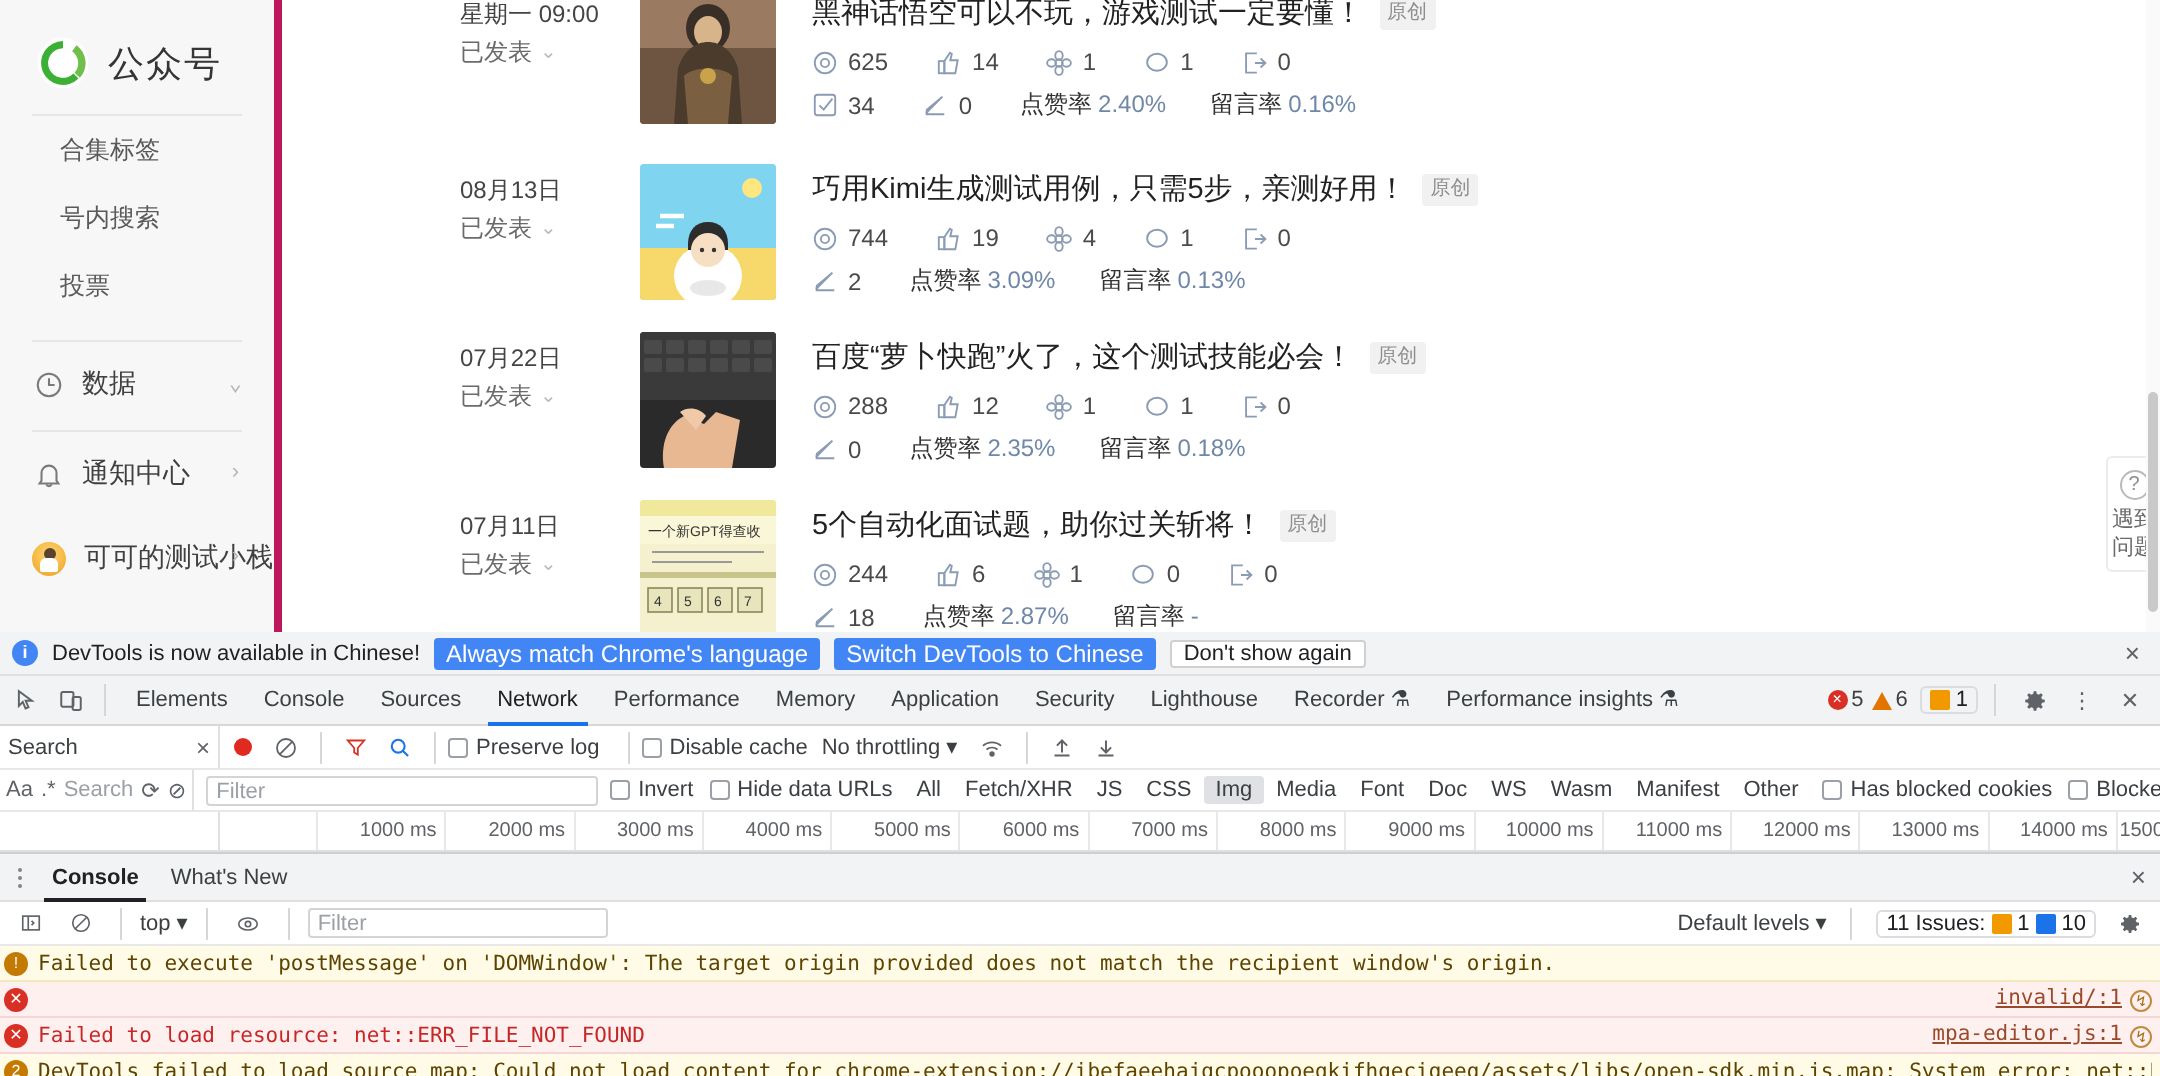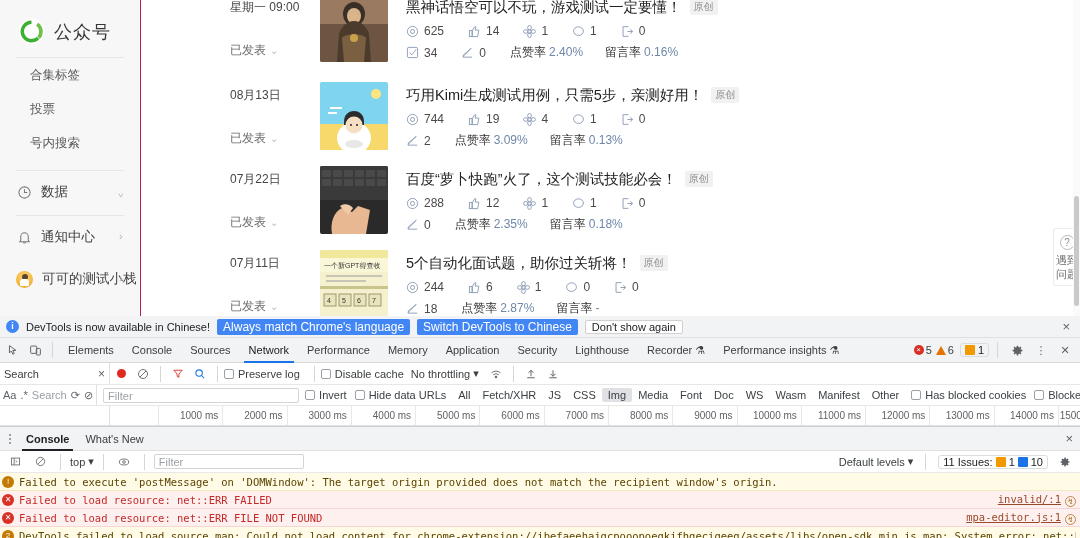--- a/index.html
+++ b/index.html
@@ -8,21 +8,21 @@
     font-family: "Liberation Sans", sans-serif;
     background: #fff; overflow: hidden;
   }
   #root { position: relative; width: 1080px; height: 538px; }
 
   
   .mp-page { position: absolute; left: 0; top: 0; width: 1080px; height: 322px; background: #fff; overflow: hidden; }
 
   .mp-sidebar {
     position: absolute; left: 0; top: 0; width: 141px; height: 322px;
-    background: #f7f7f7; border-right: 1px solid #be185d; font-family: Liberation Mono, monospace;
+    background: #f7f7f7; border-right: 4px solid #be185d; font-family: Liberation Mono, monospace;
   }
   .brand { display: flex; align-items: center; gap: 9px; padding: 18px 0 0 18px; }
   .brand-logo { width: 27px; height: 27px; position: relative; }
   .brand-name { font-size: 18px; color: #353535; letter-spacing: 1px; }
   .nav-divider { height: 1px; background: #e6e6e6; margin: 12px 16px 0 16px; }
   .nav-item {
     display: flex; align-items: center; height: 34px;
     padding-left: 30px; font-size: 12.5px; color: #5a5a5a; cursor: pointer;
     position: relative;
   }
@@ -42,21 +42,21 @@
   .avatar-mini::before {
     content: ""; position: absolute; left: 5.5px; top: 3px; width: 6px; height: 6px;
     background: #5b4330; border-radius: 50%;
   }
 
   
   .mp-main { position: absolute; left: 175px; top: 0; right: 0; height: 322px; background: #fff; }
   .art-row { position: absolute; left: 0; width: 870px; display: flex; }
   .art-meta { width: 145px; padding-left: 55px; padding-top: 4px; flex: none; }
   .art-date { font-size: 12px; color: #444; line-height: 19px; white-space: nowrap; }
-  .art-status { font-size: 12px; color: #6b6b6b; line-height: 19px; display: flex; align-items: flex-start; gap: 4px; margin-top: 24px; }
+  .art-status { font-size: 12px; color: #6b6b6b; line-height: 19px; display: flex; align-items: flex-start; gap: 4px; }
   .art-status .cv { color: #bbb; font-size: 10px; }
   .art-thumb { width: 68px; height: 68px; flex: none; border-radius: 2px; overflow: hidden; background: #ddd; position: relative; }
   .art-body { flex: 1; padding-left: 18px; padding-top: 2px; }
   .art-title-line { display: flex; align-items: center; gap: 8px; }
   .art-title { font-size: 14.5px; color: #222; line-height: 22px; }
   .badge-orig {
     font-size: 10px; color: #8e8e8e; background: #f1f1f1;
     padding: 1px 4px; border-radius: 2px; line-height: 14px;
   }
   .stat-line { display: flex; align-items: center; margin-top: 6px; font-size: 12px; color: #5c6b81; }
@@ -188,24 +188,24 @@
           </svg>
         </span>
         <span class="brand-name">公众号</span>
       </div>
       <div class="nav-divider"></div>
 
       <div class="nav-item">
         <span>合集标签</span>
       </div>
       <div class="nav-item">
+        <span>号内搜索</span>
+      </div>
+      <div class="nav-item">
         <span>投票</span>
-      </div>
-      <div class="nav-item">
-        <span>号内搜索</span>
       </div>
 
       <div class="nav-divider" style="margin-top:10px"></div>
 
       <div class="nav-item has-icon nav-section">
         <span class="nav-icon">
           <svg viewBox="0 0 16 16" width="15" height="15" fill="none" stroke="currentColor" stroke-width="1.1">
             <circle cx="8" cy="8" r="6"></circle>
               <path d="M8 4.4V8h3"></path>
           </svg>
@@ -925,21 +925,20 @@
         </span>
       </div>
 
       <div class="con-msgs">
         <div class="msg warn clip">
           <span class="msg-ico ico-warn">!</span>
           <span class="msg-text">Failed to execute 'postMessage' on 'DOMWindow': The target origin provided does not match the recipient window's origin.</span>
         </div>
         <div class="msg err">
           <span class="msg-ico ico-err">✕</span>
-          <span class="msg-text">Failed to load resource: net::ERR_FAILED</span>
           <span class="msg-src"><span>invalid/:1</span><span class="src-ico">↯</span></span>
         </div>
         <div class="msg err">
           <span class="msg-ico ico-err">✕</span>
           <span class="msg-text">Failed to load resource: net::ERR_FILE_NOT_FOUND</span>
           <span class="msg-src"><span>mpa-editor.js:1</span><span class="src-ico">↯</span></span>
         </div>
         <div class="msg warn">
           <span class="msg-ico ico-warn">2</span>
           <span class="msg-text"><span>DevTools failed to load source map: Could not load content for </span><span class="u">chrome-extension://ibefaeehajgcpooopoegkifhgecigeeg/assets/libs/open-sdk.min.js.map</span><span>: System error: net::ERR_FILE_NOT_FOUND</span></span>

